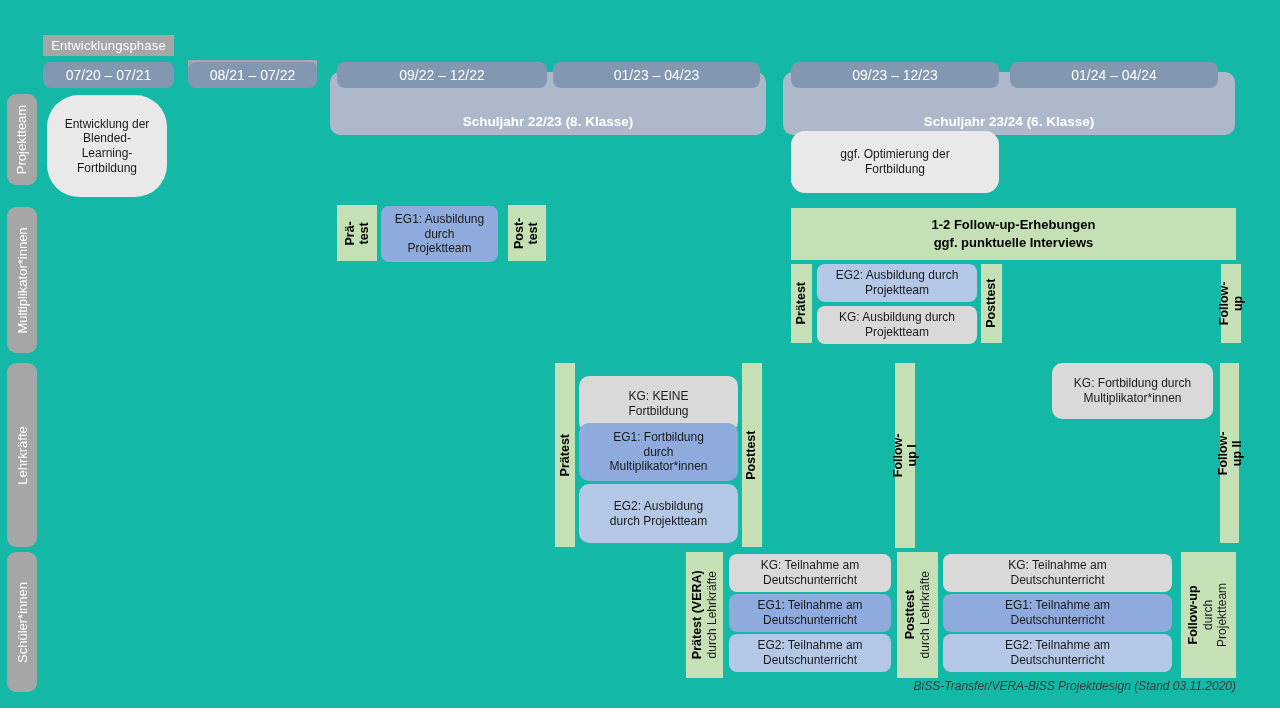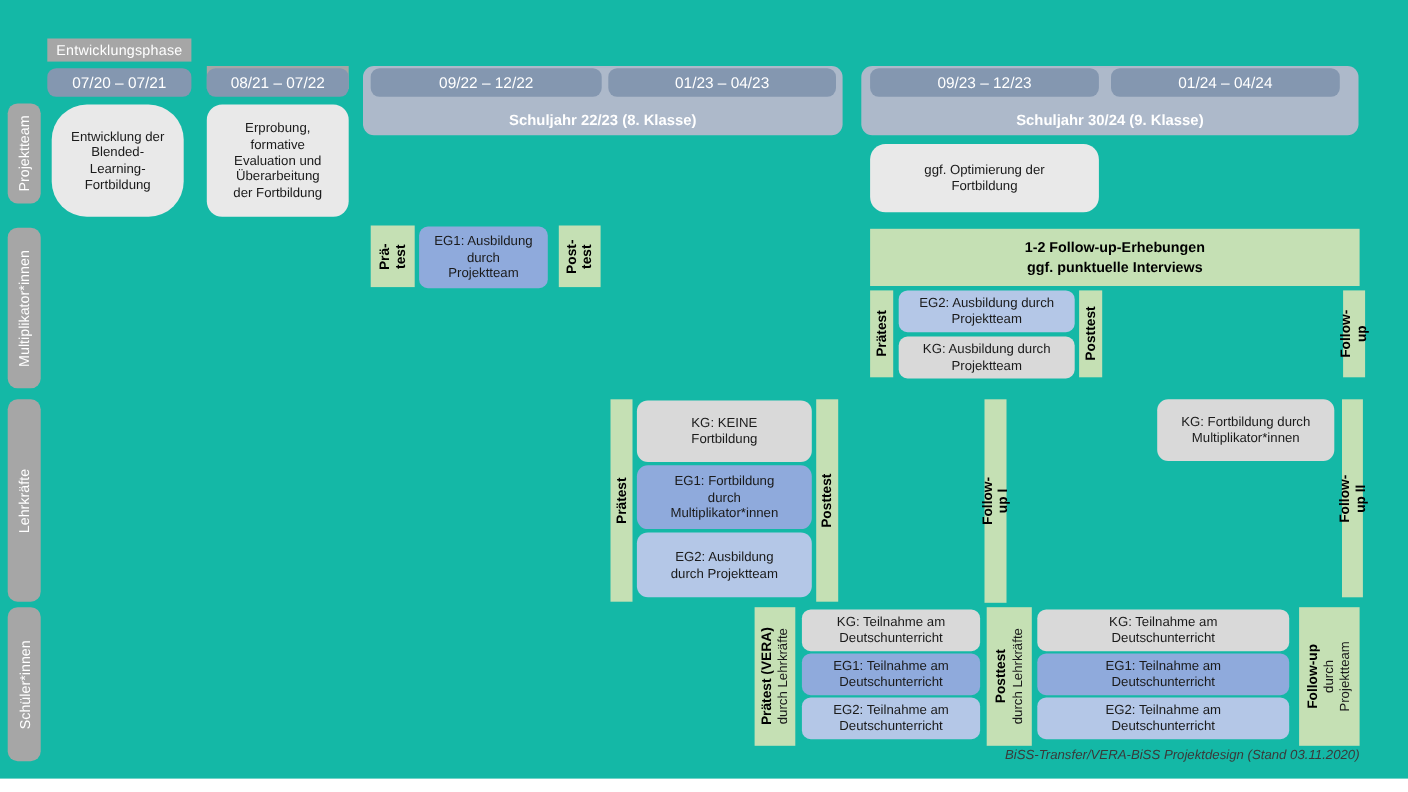--- a/index.html
+++ b/index.html
@@ -19,20 +19,21 @@
     display:flex;align-items:center;justify-content:center;
     font-size:13px;letter-spacing:.2px;
   }
 
   
   .yearbar{
     background:#adb9ca;border-radius:10px;
     display:flex;align-items:flex-end;justify-content:center;
     color:#ffffff;font-weight:bold;font-size:13.5px;
     padding-bottom:6px;
+    margin-top:12px;
   }
 
   
   .datebar{
     background:#8497b0;border-radius:8px;
     display:flex;align-items:center;justify-content:center;
     color:#ffffff;font-size:14px;
   }
 
   
@@ -82,21 +83,21 @@
 </style>
 </head>
 <body>
 
 <div id="slide">
 
   <div class="abs phasebar" style="left:43px;top:35px;width:131px;height:21px;">Entwicklungsphase</div>
   <div class="abs phasebar" style="left:188px;top:35px;width:129px;height:21px;margin-top:25px;">Erprobungsphase</div>
 
   <div class="abs yearbar" style="left:330px;top:60px;width:436px;height:63px;">Schuljahr 22/23 (8. Klasse)</div>
-  <div class="abs yearbar" style="left:783px;top:60px;width:452px;height:63px;">Schuljahr 30/24 (9. Klasse)</div>
+  <div class="abs yearbar" style="left:783px;top:60px;width:452px;height:63px;">Schuljahr 23/24 (6. Klasse)</div>
 
   <div class="abs datebar" style="left:43px;top:62px;width:131px;height:26px;">07/20 – 07/21</div>
   <div class="abs datebar" style="left:188px;top:62px;width:129px;height:26px;">08/21 – 07/22</div>
   <div class="abs datebar" style="left:337px;top:62px;width:210px;height:26px;">09/22 – 12/22</div>
   <div class="abs datebar" style="left:553px;top:62px;width:207px;height:26px;">01/23 – 04/23</div>
   <div class="abs datebar" style="left:791px;top:62px;width:208px;height:26px;">09/23 – 12/23</div>
   <div class="abs datebar" style="left:1010px;top:62px;width:208px;height:26px;">01/24 – 04/24</div>
 
   <div class="abs rowlabel" style="left:7px;top:94px;width:30px;height:91px;">
     <span class="vtext">Projektteam</span>
@@ -108,25 +109,20 @@
     <span class="vtext">Lehrkräfte</span>
   </div>
   <div class="abs rowlabel" style="left:7px;top:552px;width:30px;height:140px;">
     <span class="vtext">Schüler*innen</span>
   </div>
 
   <div class="abs box gray-light" style="left:47px;top:95px;width:120px;height:102px;border-radius:32px;">Entwicklung der
 Blended-
 Learning-
 Fortbildung</div>
-  <div class="abs box gray-light" style="left:188px;top:95px;width:129px;height:102px;">Erprobung,
-formative
-Evaluation und
-Überarbeitung
-der Fortbildung</div>
   <div class="abs box gray-light" style="left:791px;top:131px;width:208px;height:62px;">ggf. Optimierung der
 Fortbildung</div>
 
   <div class="abs green" style="left:337px;top:205px;width:40px;height:56px;">
     <span class="vtext">Prä-
 test</span>
   </div>
   <div class="abs box blue-eg1" style="left:381px;top:206px;width:117px;height:56px;border-radius:8px;">EG1: Ausbildung
 durch
 Projektteam</div>
@@ -146,21 +142,21 @@
   <div class="abs green" style="left:981px;top:264px;width:21px;height:79px;">
     <span class="vtext">Posttest</span>
   </div>
   <div class="abs green" style="left:1221px;top:264px;width:20px;height:79px;">
     <span class="vtext">Follow-up</span>
   </div>
 
   <div class="abs green" style="left:555px;top:363px;width:20px;height:184px;">
     <span class="vtext">Prätest</span>
   </div>
-  <div class="abs box gray-kg" style="left:579px;top:364px;width:159px;height:56px;">KG: KEINE
+  <div class="abs box gray-kg" style="left:579px;top:376px;width:159px;height:56px;">KG: KEINE
 Fortbildung</div>
   <div class="abs box blue-eg1" style="left:579px;top:423px;width:159px;height:58px;">EG1: Fortbildung
 durch
 Multiplikator*innen</div>
   <div class="abs box blue-eg2" style="left:579px;top:484px;width:159px;height:59px;">EG2: Ausbildung
 durch Projektteam</div>
   <div class="abs green" style="left:742px;top:363px;width:20px;height:184px;">
     <span class="vtext">Posttest</span>
   </div>
   <div class="abs green" style="left:895px;top:363px;width:20px;height:185px;">

